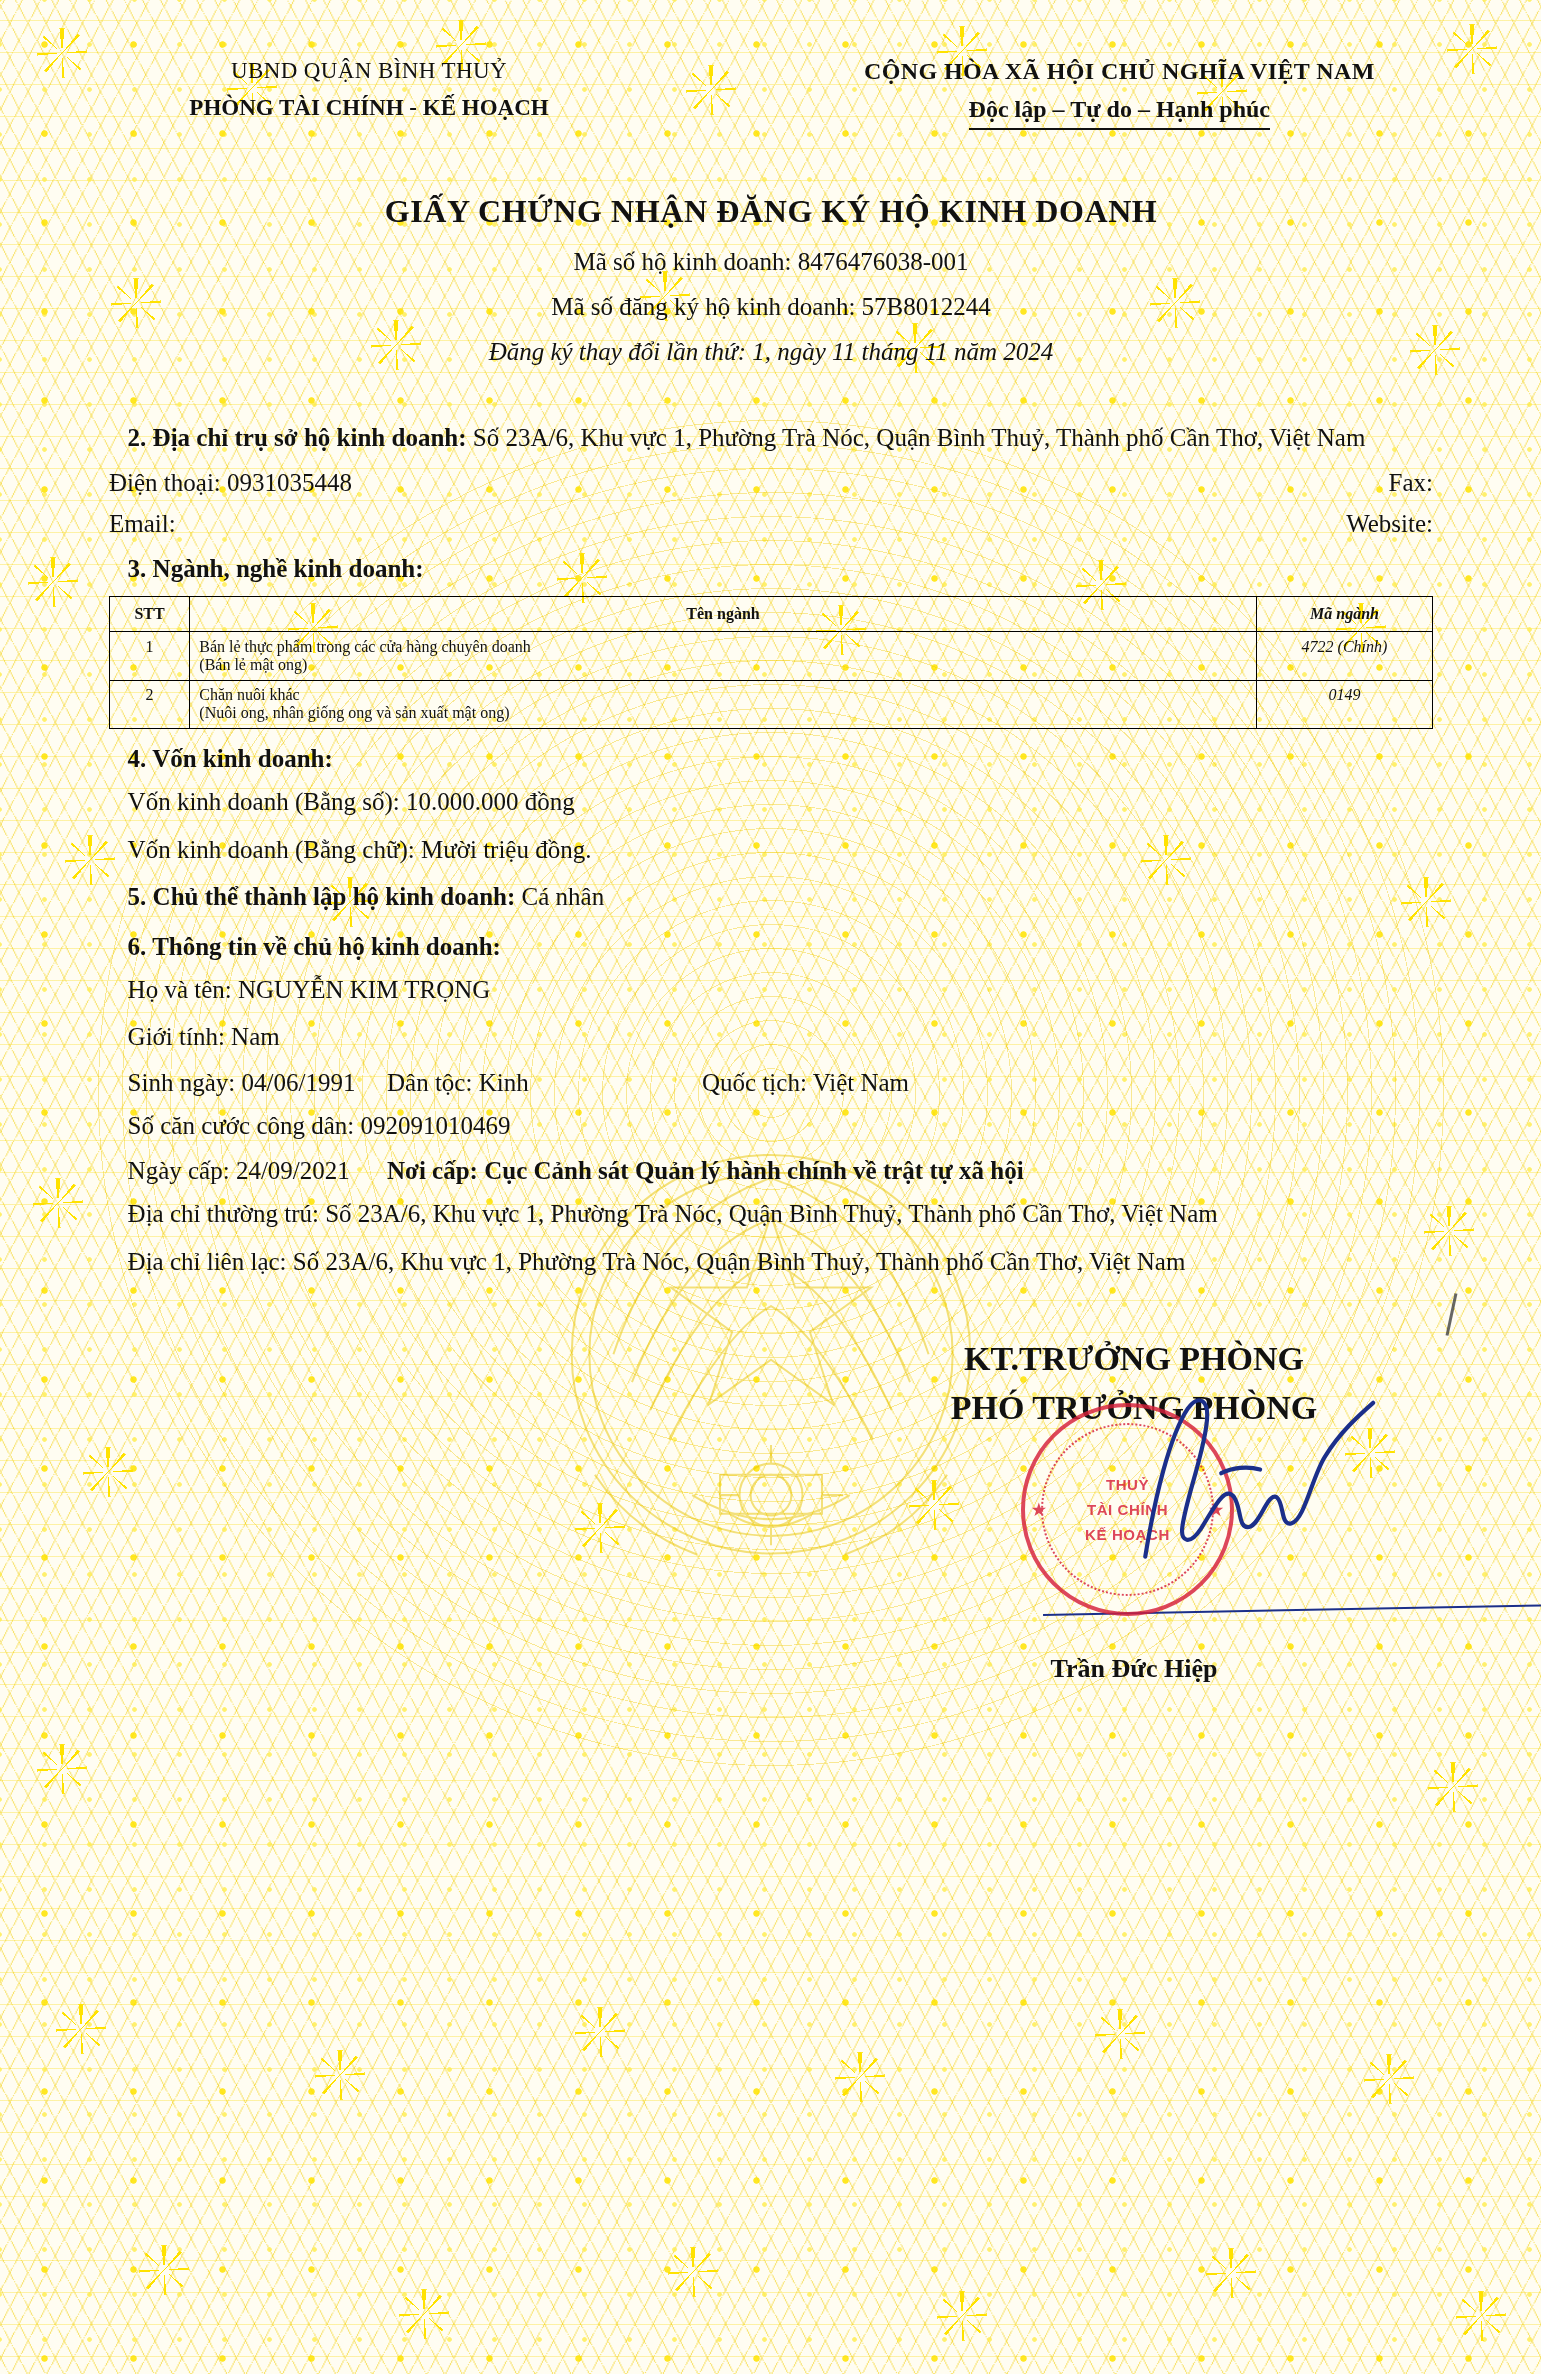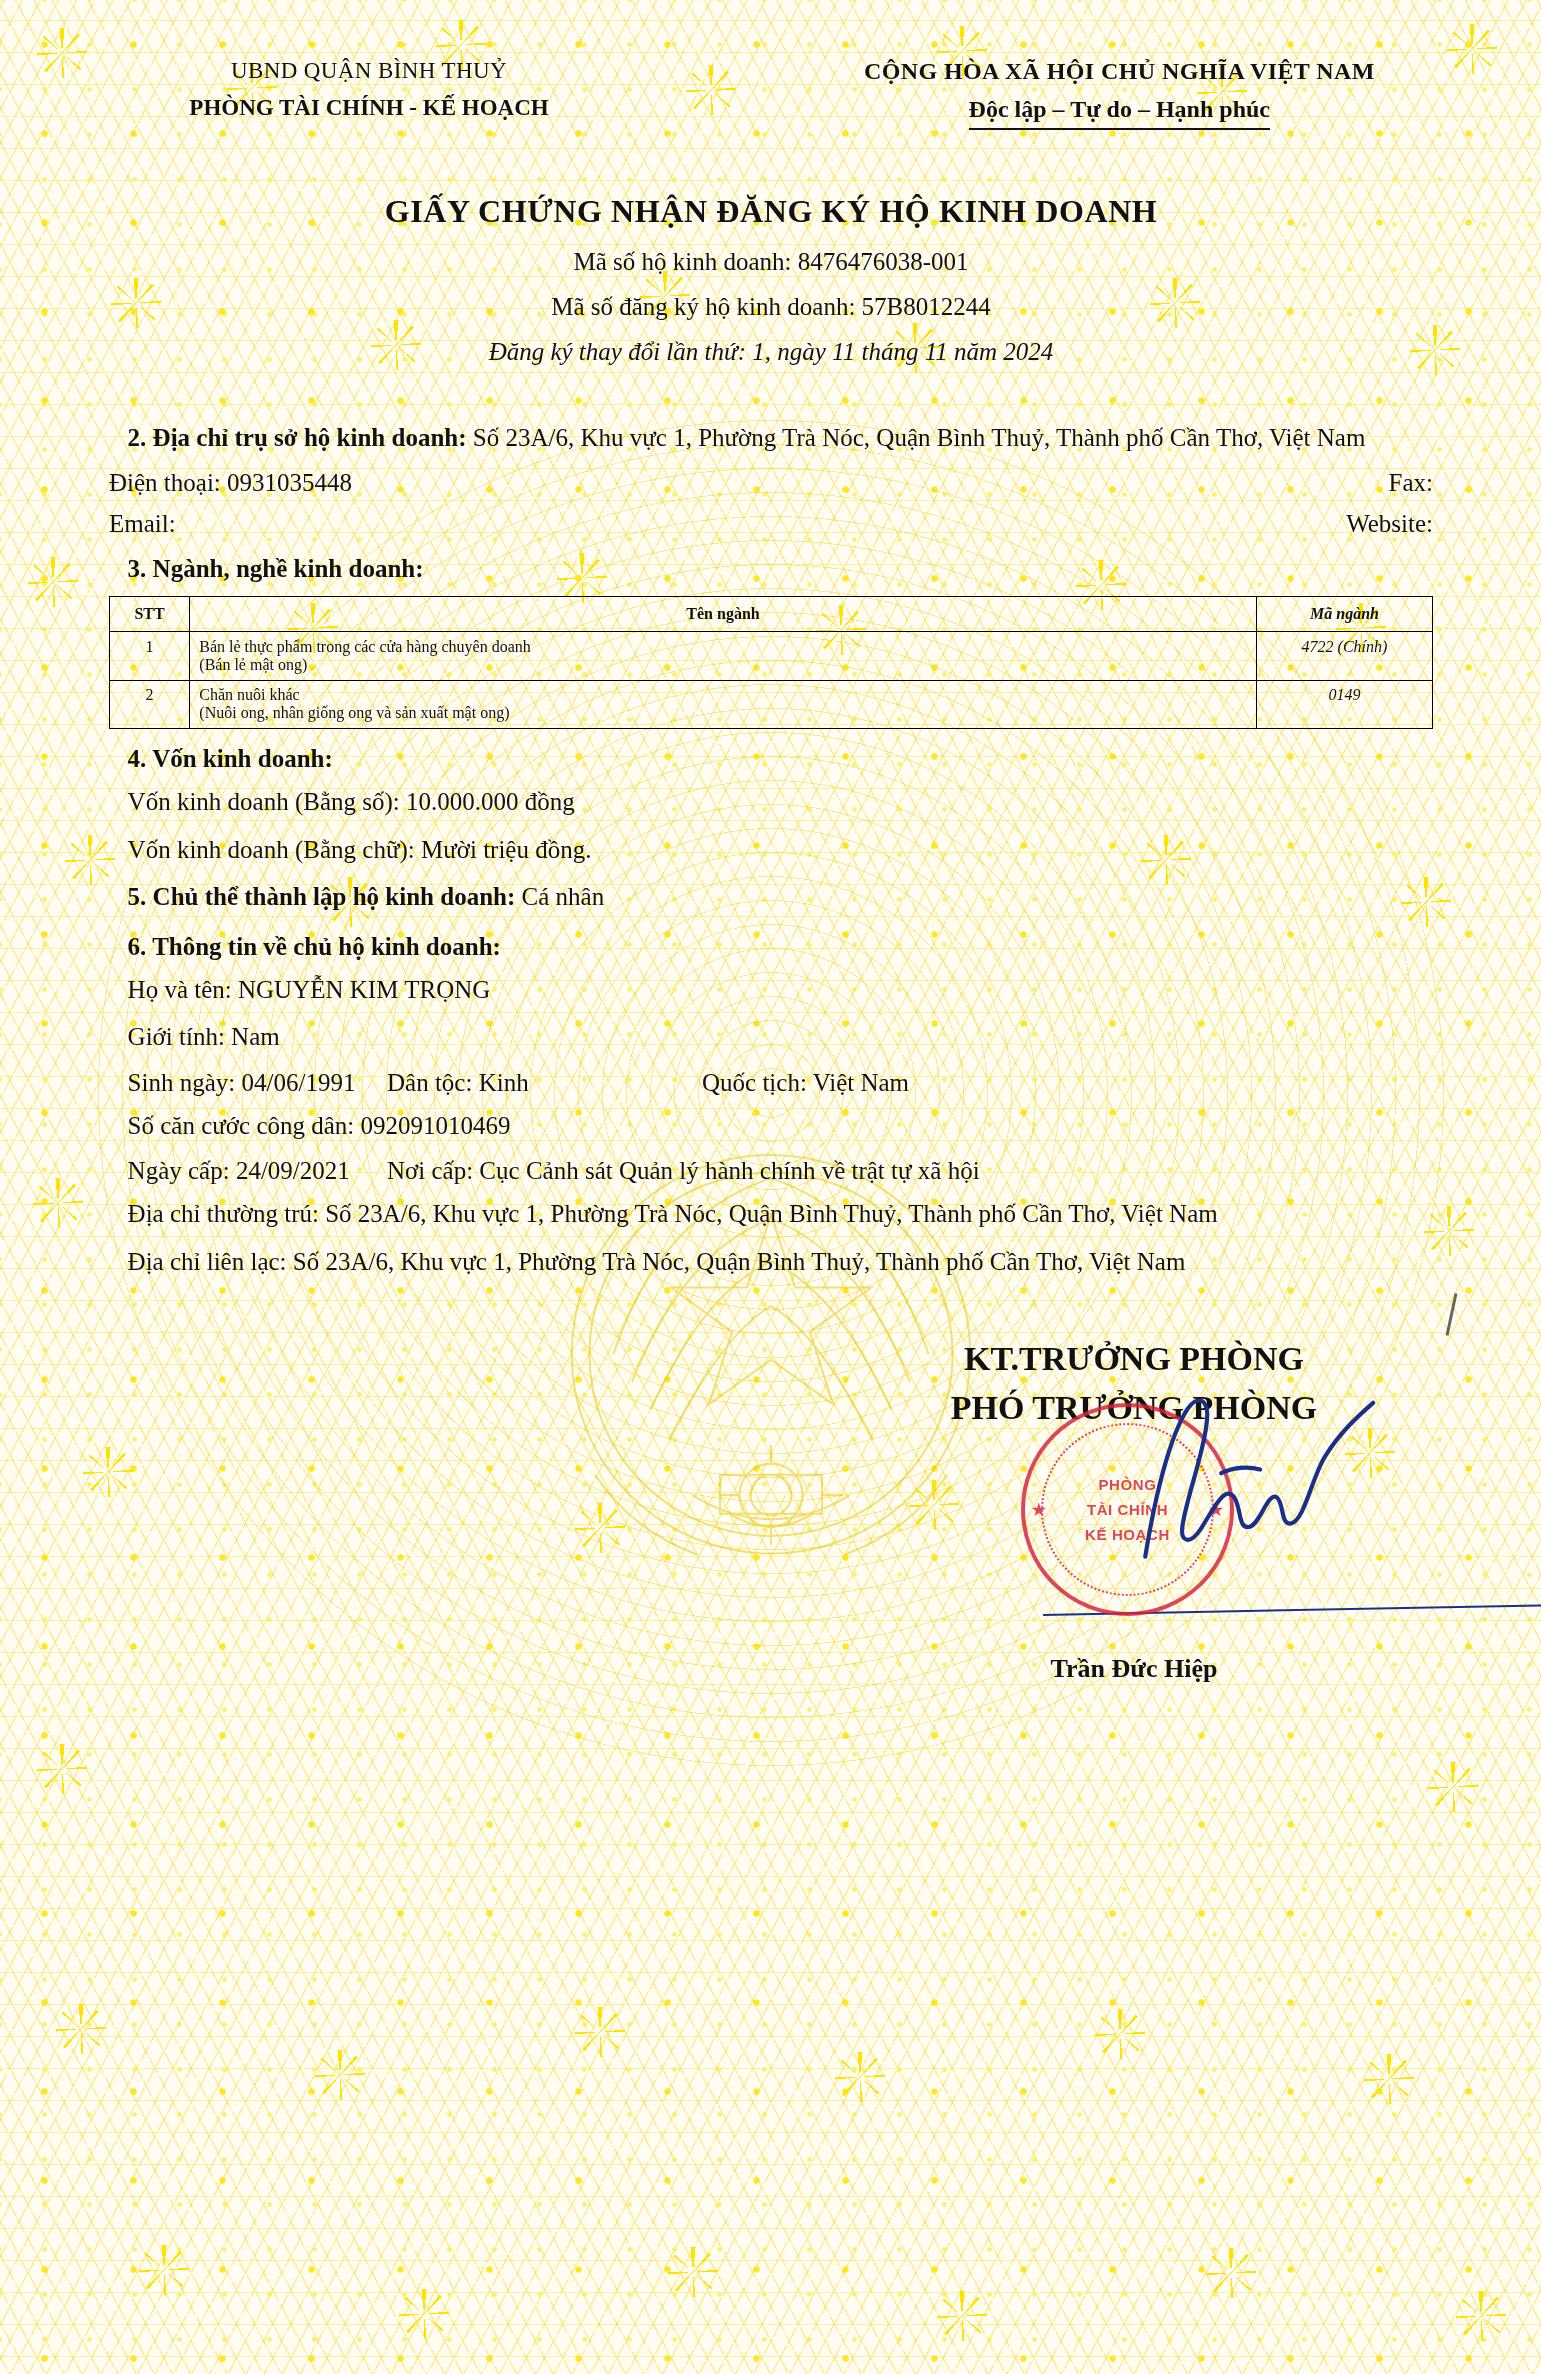--- a/index.html
+++ b/index.html
@@ -443,37 +443,37 @@
     <div class="two-col">
       <div style="width:278px; text-indent:18.6px;">Sinh ngày: 04/06/1991</div>
       <div style="width:315px;">Dân tộc: Kinh</div>
       <div style="flex:1;">Quốc tịch:  Việt Nam</div>
     </div>
 
     <div class="field indent">Số căn cước công dân: 092091010469</div>
 
     <div class="two-col">
       <div style="width:278px; text-indent:18.6px;">Ngày cấp: 24/09/2021</div>
-      <div style="flex:1;">Nơi cấp: Cục Cảnh sát Quản lý hành chính về  trật tự xã hội</div>
+      <div style="flex:1;font-weight:bold;">Nơi cấp: Cục Cảnh sát Quản lý hành chính về  trật tự xã hội</div>
     </div>
 
     <div class="field indent">Địa chỉ thường trú: Số 23A/6, Khu vực 1, Phường Trà Nóc, Quận Bình Thuỷ, Thành phố Cần Thơ, Việt Nam</div>
     <div class="field indent">Địa chỉ liên lạc: Số 23A/6, Khu vực 1, Phường Trà Nóc, Quận Bình Thuỷ, Thành phố Cần Thơ, Việt Nam</div>
 
     <div class="sign-area">
 
       <div class="sign-block">
         <div class="sign-title">KT.TRƯỞNG PHÒNG</div>
         <div class="sign-title">PHÓ TRƯỞNG PHÒNG</div>
 
         <div class="seal">
           <span class="seal-star">★</span>
           <span class="seal-star r">★</span>
           <div class="seal-text">
-            <div>PHÒNG</div>
+            <div>THUỶ</div>
             <div>TÀI CHÍNH</div>
             <div>KẾ HOẠCH</div>
           </div>
         </div>
 
         <svg class="signature-ink" width="269" height="176" viewBox="0 0 290 190">
           <g fill="none" stroke="#1b2f8a" stroke-width="4.5" stroke-linecap="round" stroke-linejoin="round">
             <path d="M26 182 C 36 120, 52 52, 72 22 C 84 6, 96 12, 92 40 C 88 74, 70 120, 66 150
                      C 64 166, 74 170, 86 152 C 100 130, 112 104, 122 118
                      C 130 130, 126 152, 138 150 C 150 148, 158 112, 168 118

